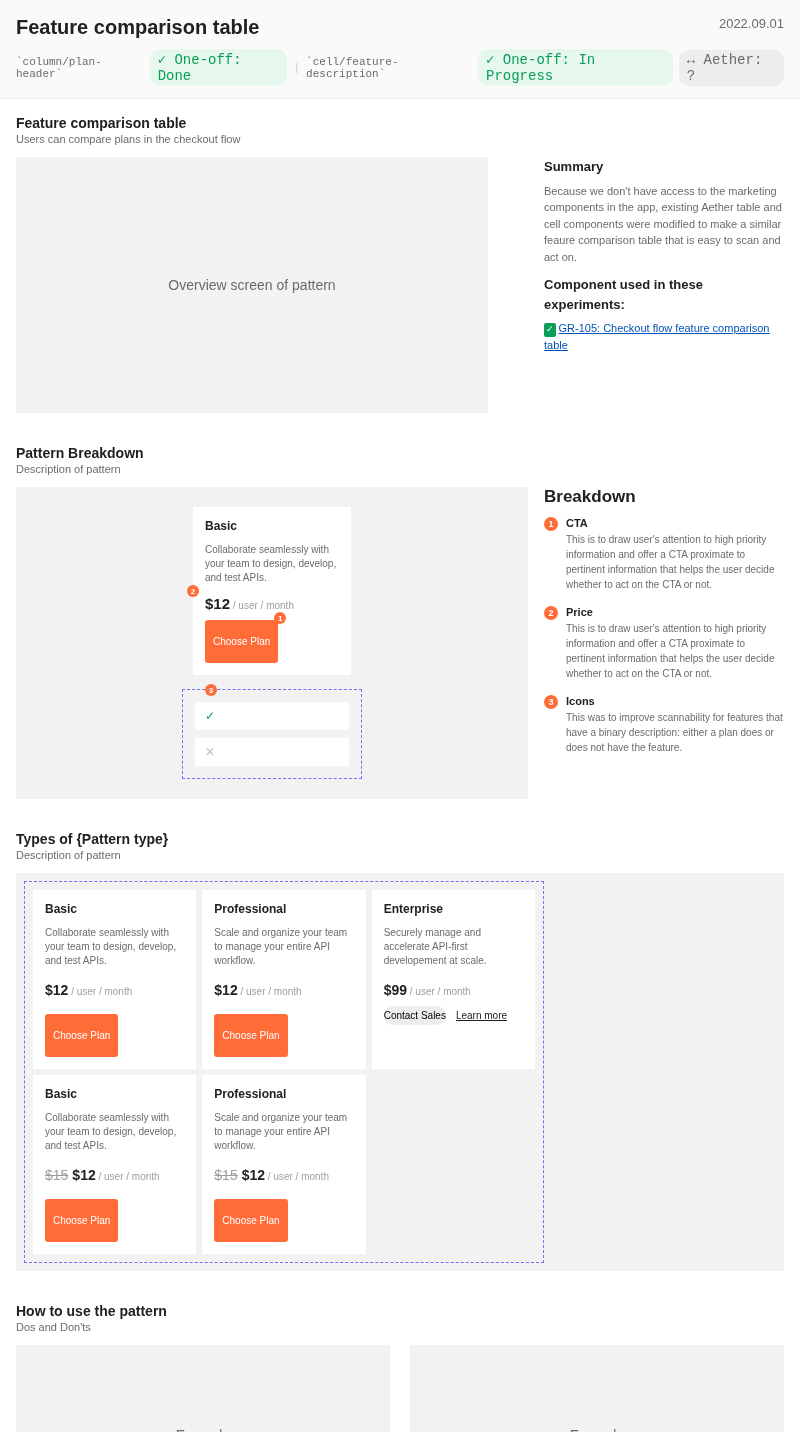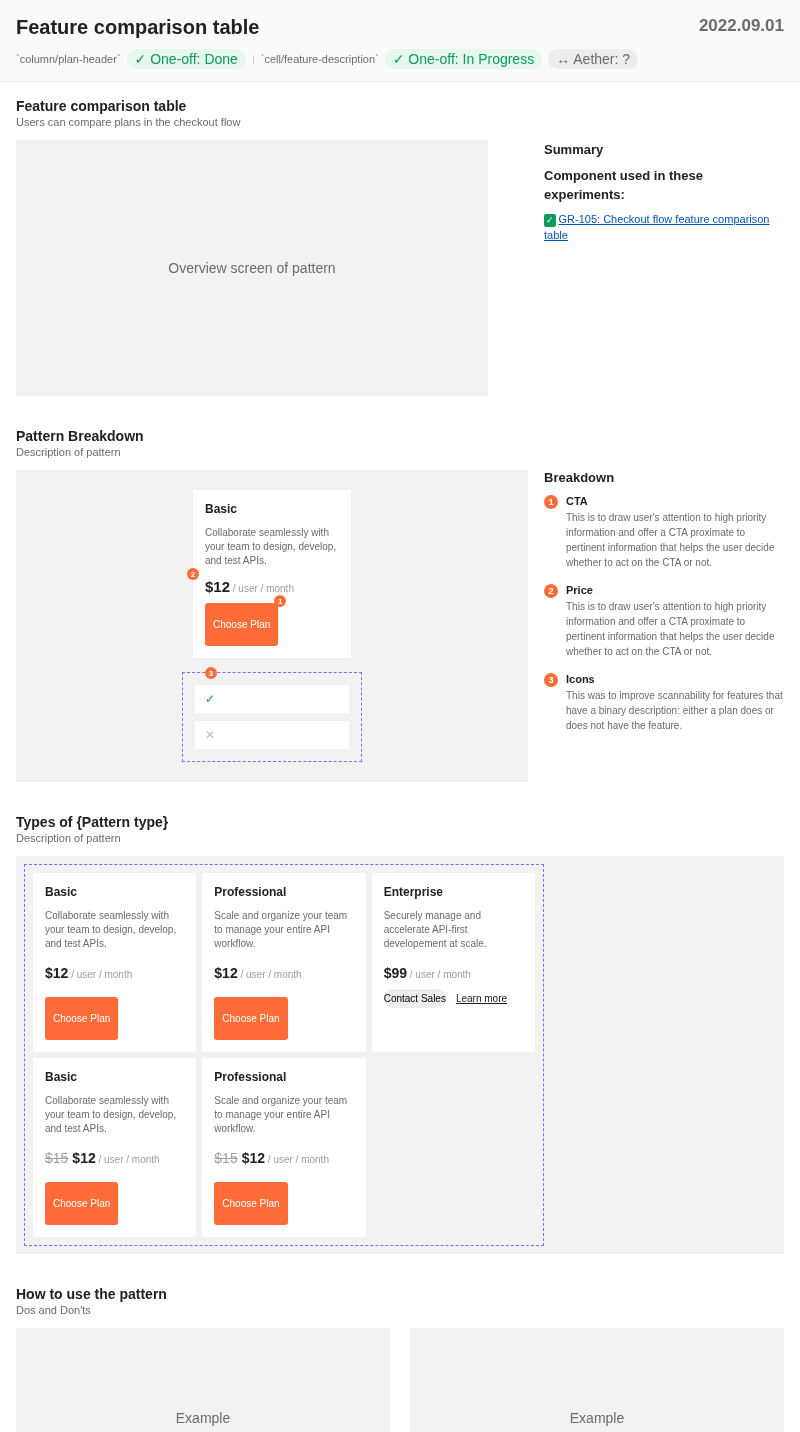--- a/index.html
+++ b/index.html
@@ -1,21 +1,21 @@
 <!DOCTYPE html>
 <html><head>
 <meta charset="utf-8">
 <style>
 * { box-sizing: border-box; margin: 0; padding: 0; }
 body { font-family: -apple-system, BlinkMacSystemFont, "Segoe UI", Helvetica, Arial, sans-serif; color: #212121; background: #fff; font-size: 12px; }
 .header { padding: 16px 16px 12px; border-bottom: 1px solid #ededed; background: #fafafa; }
 .header-top { display: flex; justify-content: space-between; align-items: flex-start; }
 .header h1 { font-size: 20px; font-weight: 600; }
-.date { color: #6b6b6b; font-size: 17px; font-weight: 700; }
-.tags-row { margin-top: 10px; display: flex; align-items: center; gap: 6px; font-size: 11px; }
+.date { color: #6b6b6b; font-size: 13px; font-weight: 400; }
+.tags-row { margin-top: 10px; display: flex; align-items: center; gap: 6px; font-size: 11px; font-family: Liberation Mono, monospace; }
 .code-tag { color: #6b6b6b; }
 .pill { border-radius: 10px; padding: 2px 8px; font-size: 14px; display: inline-flex; align-items: center; gap: 3px; }
 .pill-done { background: #e6f7ed; color: #0a9d58; }
 .pill-progress { background: #e6f7ed; color: #0a9d58; }
 .pill-unk { background: #ededed; color: #6b6b6b; }
 .divider { color: #ccc; }
 .section { padding: 16px; }
 .section h2 { font-size: 14px; font-weight: 600; margin-bottom: 2px; }
 .section .sub { color: #6b6b6b; font-size: 11px; margin-bottom: 12px; }
 .overview-row { display: flex; gap: 16px; }
@@ -32,21 +32,21 @@
 .plan-card p { font-size: 10px; color: #6b6b6b; line-height: 1.4; margin-bottom: 10px; }
 .price { font-size: 15px; font-weight: 600; }
 .price-sub { font-size: 10px; color: #9e9e9e; font-weight: 400; }
 .plan-btn { background: #ff6c37; color: #fff; border: none; border-radius: 3px; padding: 16px 8px; font-size: 10px; cursor: pointer; margin-top: 8px; }
 .annot { position: absolute; width: 12px; height: 12px; border-radius: 50%; background: #ff6c37; color: #fff; font-size: 8px; display: flex; align-items: center; justify-content: center; font-weight: 600; }
 .icon-box { border: 1px dashed #7c6bff; width: 180px; padding: 12px; display: flex; flex-direction: column; gap: 8px; position: relative; }
 .icon-row { background: #fff; height: 28px; display: flex; align-items: center; padding: 0 10px; }
 .check-ic { color: #0a9d58; font-size: 12px; }
 .x-ic { color: #bdbdbd; font-size: 12px; }
 .breakdown-right { width: 240px; }
-.breakdown-right h3 { font-size: 13px; font-weight: 600; margin-bottom: 10px; }
+.breakdown-right h3 { font-size: 17px; font-weight: 600; margin-bottom: 10px; }
 .bd-item { display: flex; gap: 8px; margin-bottom: 14px; }
 .bd-num { width: 14px; height: 14px; border-radius: 50%; background: #ff6c37; color: #fff; font-size: 9px; display: flex; align-items: center; justify-content: center; flex-shrink: 0; font-weight: 600; }
 .bd-item h4 { font-size: 11px; font-weight: 600; margin-bottom: 3px; }
 .bd-item p { font-size: 10px; color: #6b6b6b; line-height: 1.5; }
 .types-grid-wrap { background: #f2f2f2; padding: 8px; }
 .types-grid { border: 1px dashed #7c6bff; padding: 8px; display: grid; grid-template-columns: repeat(3, 1fr); gap: 6px; max-width: 520px; }
 .type-card { background: #fff; padding: 12px; }
 .type-card h4 { font-size: 12px; font-weight: 600; margin-bottom: 10px; }
 .type-card p { font-size: 10px; color: #6b6b6b; line-height: 1.4; margin-bottom: 14px; min-height: 28px; }
 .type-price { font-size: 14px; font-weight: 600; margin-bottom: 8px; }
@@ -76,20 +76,21 @@
   </div>
 </div>
 
 <div class="section">
   <h2>Feature comparison table</h2>
   <div class="sub">Users can compare plans in the checkout flow</div>
   <div class="overview-row">
     <div class="overview-left">Overview screen of pattern</div>
     <div class="overview-right">
       <h3>Summary</h3>
+      <p>Because we don't have access to the marketing components in the app, existing Aether table and cell components were modified to make a similar feaure comparison table that is easy to scan and act on.</p>
       <h3>Component used in these experiments:</h3>
       <div><span class="checkbox-em">✓</span><a href="#">GR-105: Checkout flow feature comparison table</a></div>
     </div>
   </div>
 </div>
 
 <div class="section">
   <h2>Pattern Breakdown</h2>
   <div class="sub">Description of pattern</div>
   <div class="breakdown-row">

